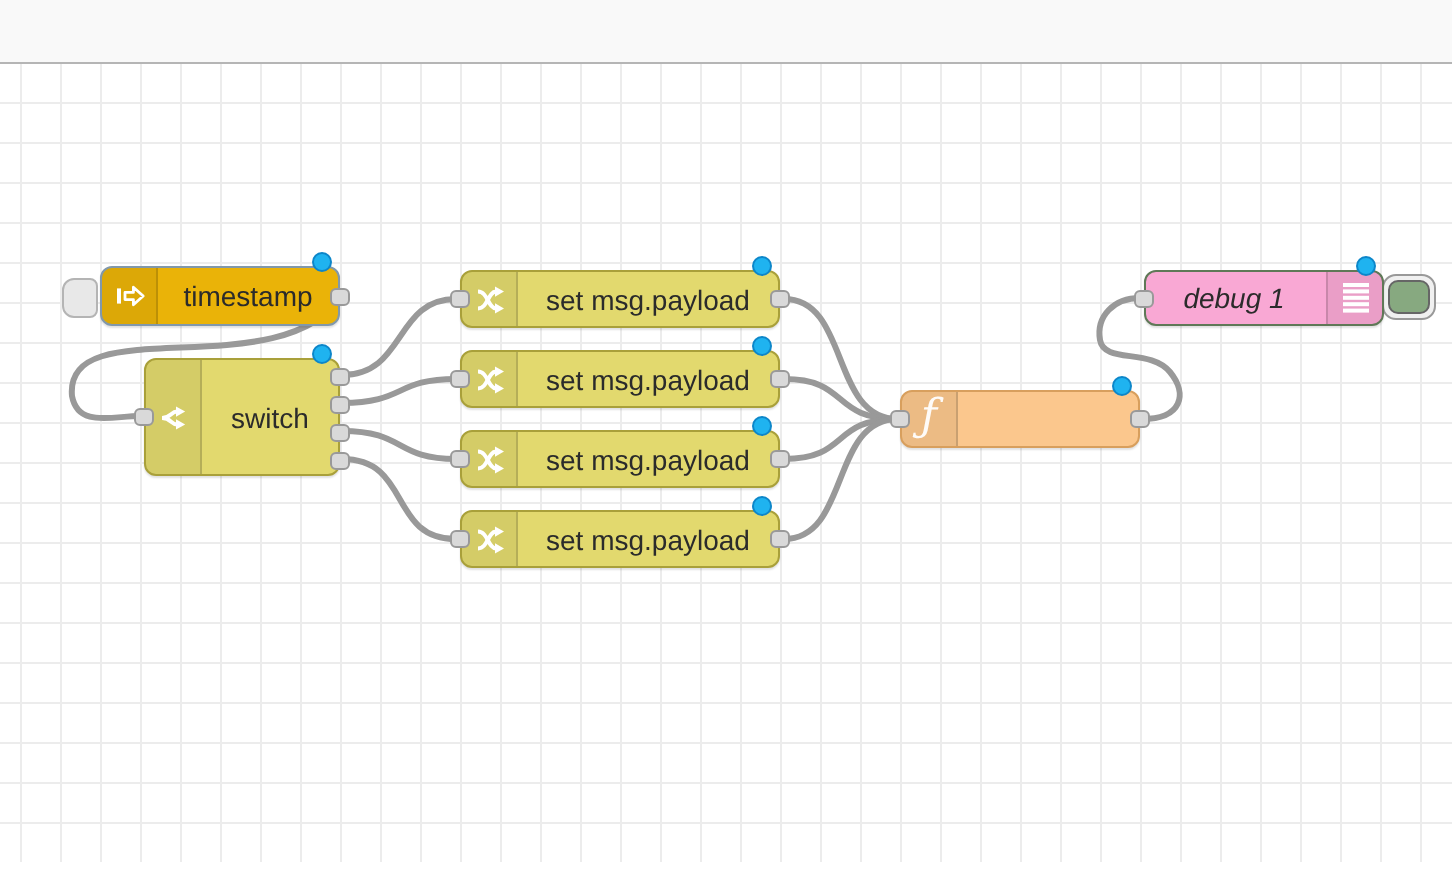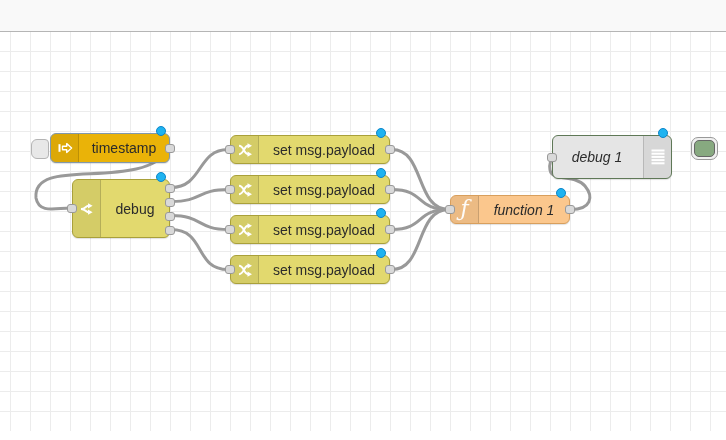--- a/index.html
+++ b/index.html
@@ -122,21 +122,21 @@
 
 <div class="node yellow" style="left: 72px; top: 179px; width: 98px; height: 59px; background-color: rgb(226, 217, 110);">
   <div class="icon-area left">
     <svg width="16" height="16" viewBox="0 0 16 16">
       <path d="M2 8 C6.5 8 6.5 4.8 9.5 4.8" stroke="#fff" stroke-width="2" fill="none"></path>
       <path d="M2 8 C6.5 8 6.5 11.2 9.5 11.2" stroke="#fff" stroke-width="2" fill="none"></path>
       <polygon points="9,2.2 13.6,4.8 9,7.4" fill="#fff"></polygon>
       <polygon points="9,8.6 13.6,11.2 9,13.8" fill="#fff"></polygon>
     </svg>
   </div>
-  <div class="node-label">debug</div>
+  <div class="node-label">switch</div>
   <div class="port in"></div>
   <div class="port o1"></div>
   <div class="port o2"></div>
   <div class="port o3"></div>
   <div class="port o4"></div>
   <div class="dot" style="background-color: rgb(31, 179, 240);"></div>
 </div>
 
 <div class="node yellow" style="left: 230px; top: 135px; width: 160px; height: 29px; background-color: rgb(226, 217, 110);">
   <div class="icon-area left">
@@ -195,31 +195,30 @@
   <div class="node-label">set msg.payload</div>
   <div class="port in"></div>
   <div class="port out"></div>
   <div class="dot" style="background-color: rgb(31, 179, 240);"></div>
 </div>
 
 <div class="node function" style="left: 450px; top: 195px; width: 120px; height: 29px; background-color: rgb(251, 199, 141);">
   <div class="icon-area left">
     <span class="fn-glyph">ƒ</span>
   </div>
-  <div class="node-label italic">function 1</div>
   <div class="port in"></div>
   <div class="port out"></div>
   <div class="dot" style="background-color: rgb(31, 179, 240);"></div>
 </div>
 
 <div class="debug-btn">
   <div class="debug-btn-inner" style="background-color: rgb(135, 169, 128);"></div>
 </div>
 
-<div class="node debug" style="left: 552px; top: 135px; width: 120px; height: 44px; background-color: #e5e5e5;">
+<div class="node debug" style="left: 572px; top: 135px; width: 120px; height: 28px; background-color: #f9a8d4;">
   <div class="node-label rt italic">debug 1</div>
   <div class="icon-area right">
     <svg width="14" height="16" viewBox="0 0 14 16">
       <rect x="0.5" y="0.5" width="13" height="2" fill="#fff"></rect>
       <rect x="0.5" y="3.7" width="13" height="2" fill="#fff"></rect>
       <rect x="0.5" y="6.9" width="13" height="2" fill="#fff"></rect>
       <rect x="0.5" y="10.1" width="13" height="2" fill="#fff"></rect>
       <rect x="0.5" y="13.3" width="13" height="2" fill="#fff"></rect>
     </svg>
   </div>

